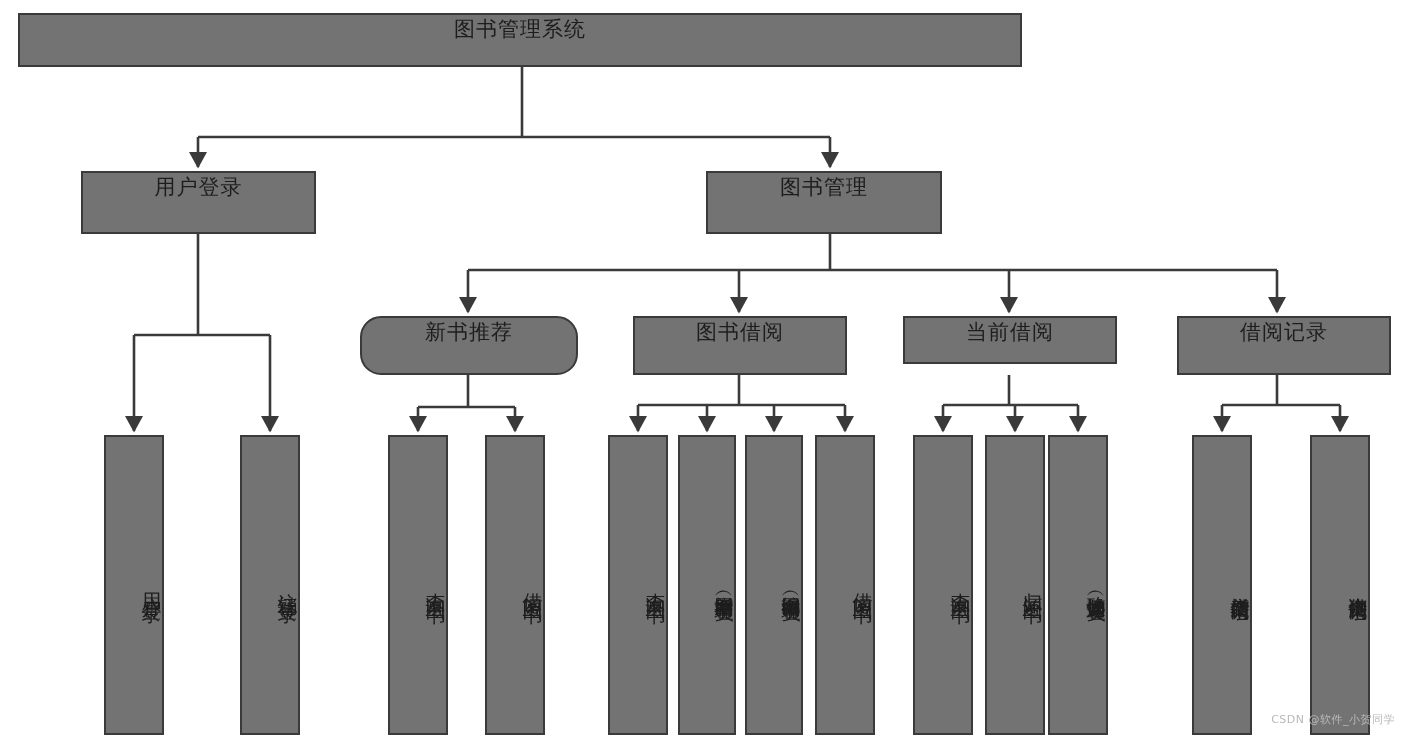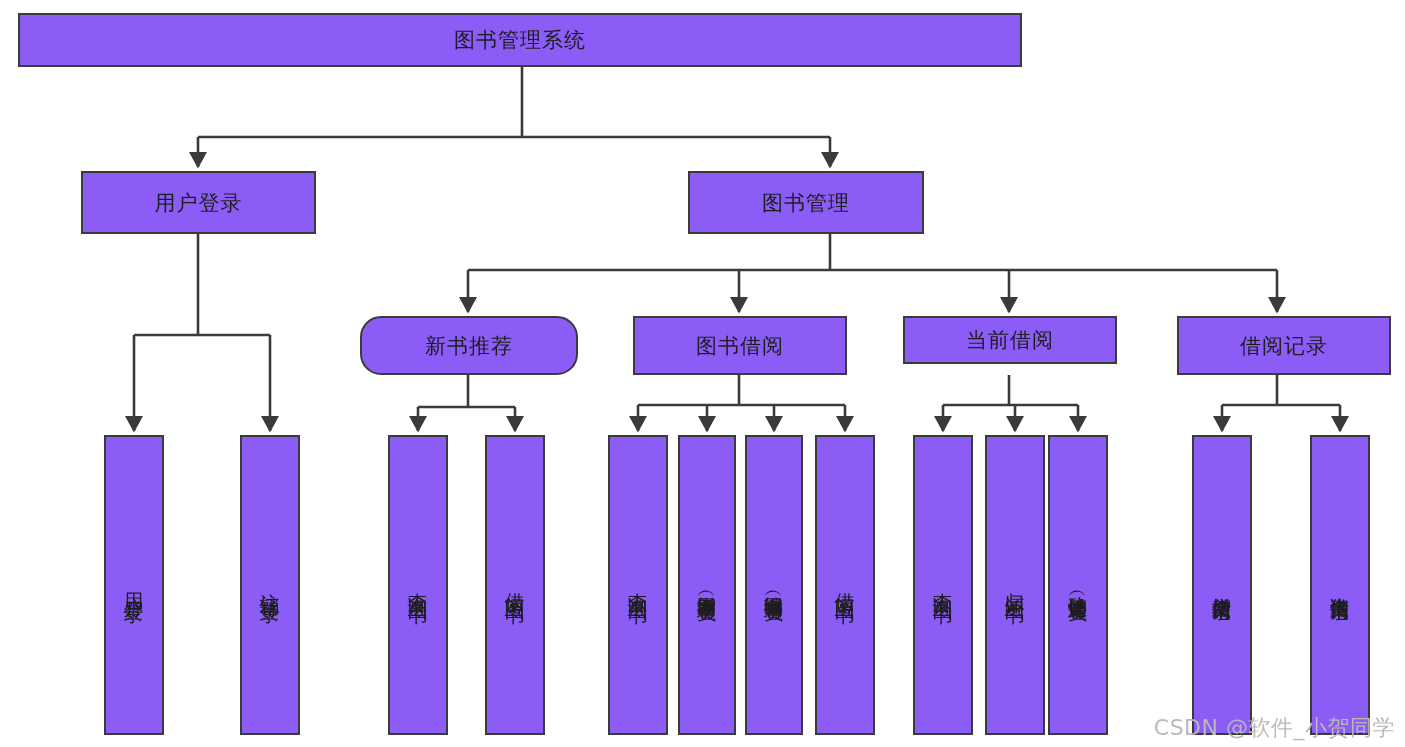--- a/index.html
+++ b/index.html
@@ -20,23 +20,22 @@
     left: 0;
     top: 0;
     width: 1405px;
     height: 747px;
     pointer-events: none;
   }
   .node {
     position: absolute;
     box-sizing: border-box;
     border: 2px solid #3a3a3a;
-    background: #8b5cf6;
+    background: #737373;
     display: flex;
-    align-items: center;
     justify-content: center;
     color: #1d1d1d;
   }
   .node.horiz {
     font-size: 21px;
     letter-spacing: 1px;
   }
   .node.vert {
     writing-mode: vertical-rl;
     text-orientation: upright;
@@ -53,22 +52,22 @@
     writing-mode: vertical-rl;
     text-orientation: upright;
     white-space: nowrap;
   }
   .node.horiz .label {
     white-space: nowrap;
   }
   .watermark {
     position: absolute;
     right: 10px;
-    bottom: 4px;
-    font-size: 22px;
+    bottom: 20px;
+    font-size: 11px;
     color: #b9b9b9;
     letter-spacing: 0.5px;
     white-space: nowrap;
     text-align: right;
   }
 </style>
 </head>
 <body>
 
 <div id="canvas">
@@ -126,21 +125,21 @@
     </g>
   </svg>
 
   <div class="node horiz" style="left:18px; top:13px; width:1004px; height:54px;">
     <span class="label">图书管理系统</span>
   </div>
 
   <div class="node horiz" style="left:81px; top:171px; width:235px; height:63px;">
     <span class="label">用户登录</span>
   </div>
-  <div class="node horiz" style="left:688px; top:171px; width:236px; height:63px;">
+  <div class="node horiz" style="left:706px; top:171px; width:236px; height:63px;">
     <span class="label">图书管理</span>
   </div>
 
   <div class="node horiz" style="left:360px; top:316px; width:218px; height:59px;border-radius:21px;">
     <span class="label">新书推荐</span>
   </div>
   <div class="node horiz" style="left:633px; top:316px; width:214px; height:59px;">
     <span class="label">图书借阅</span>
   </div>
   <div class="node horiz" style="left:903px; top:316px; width:214px; height:48px;">

